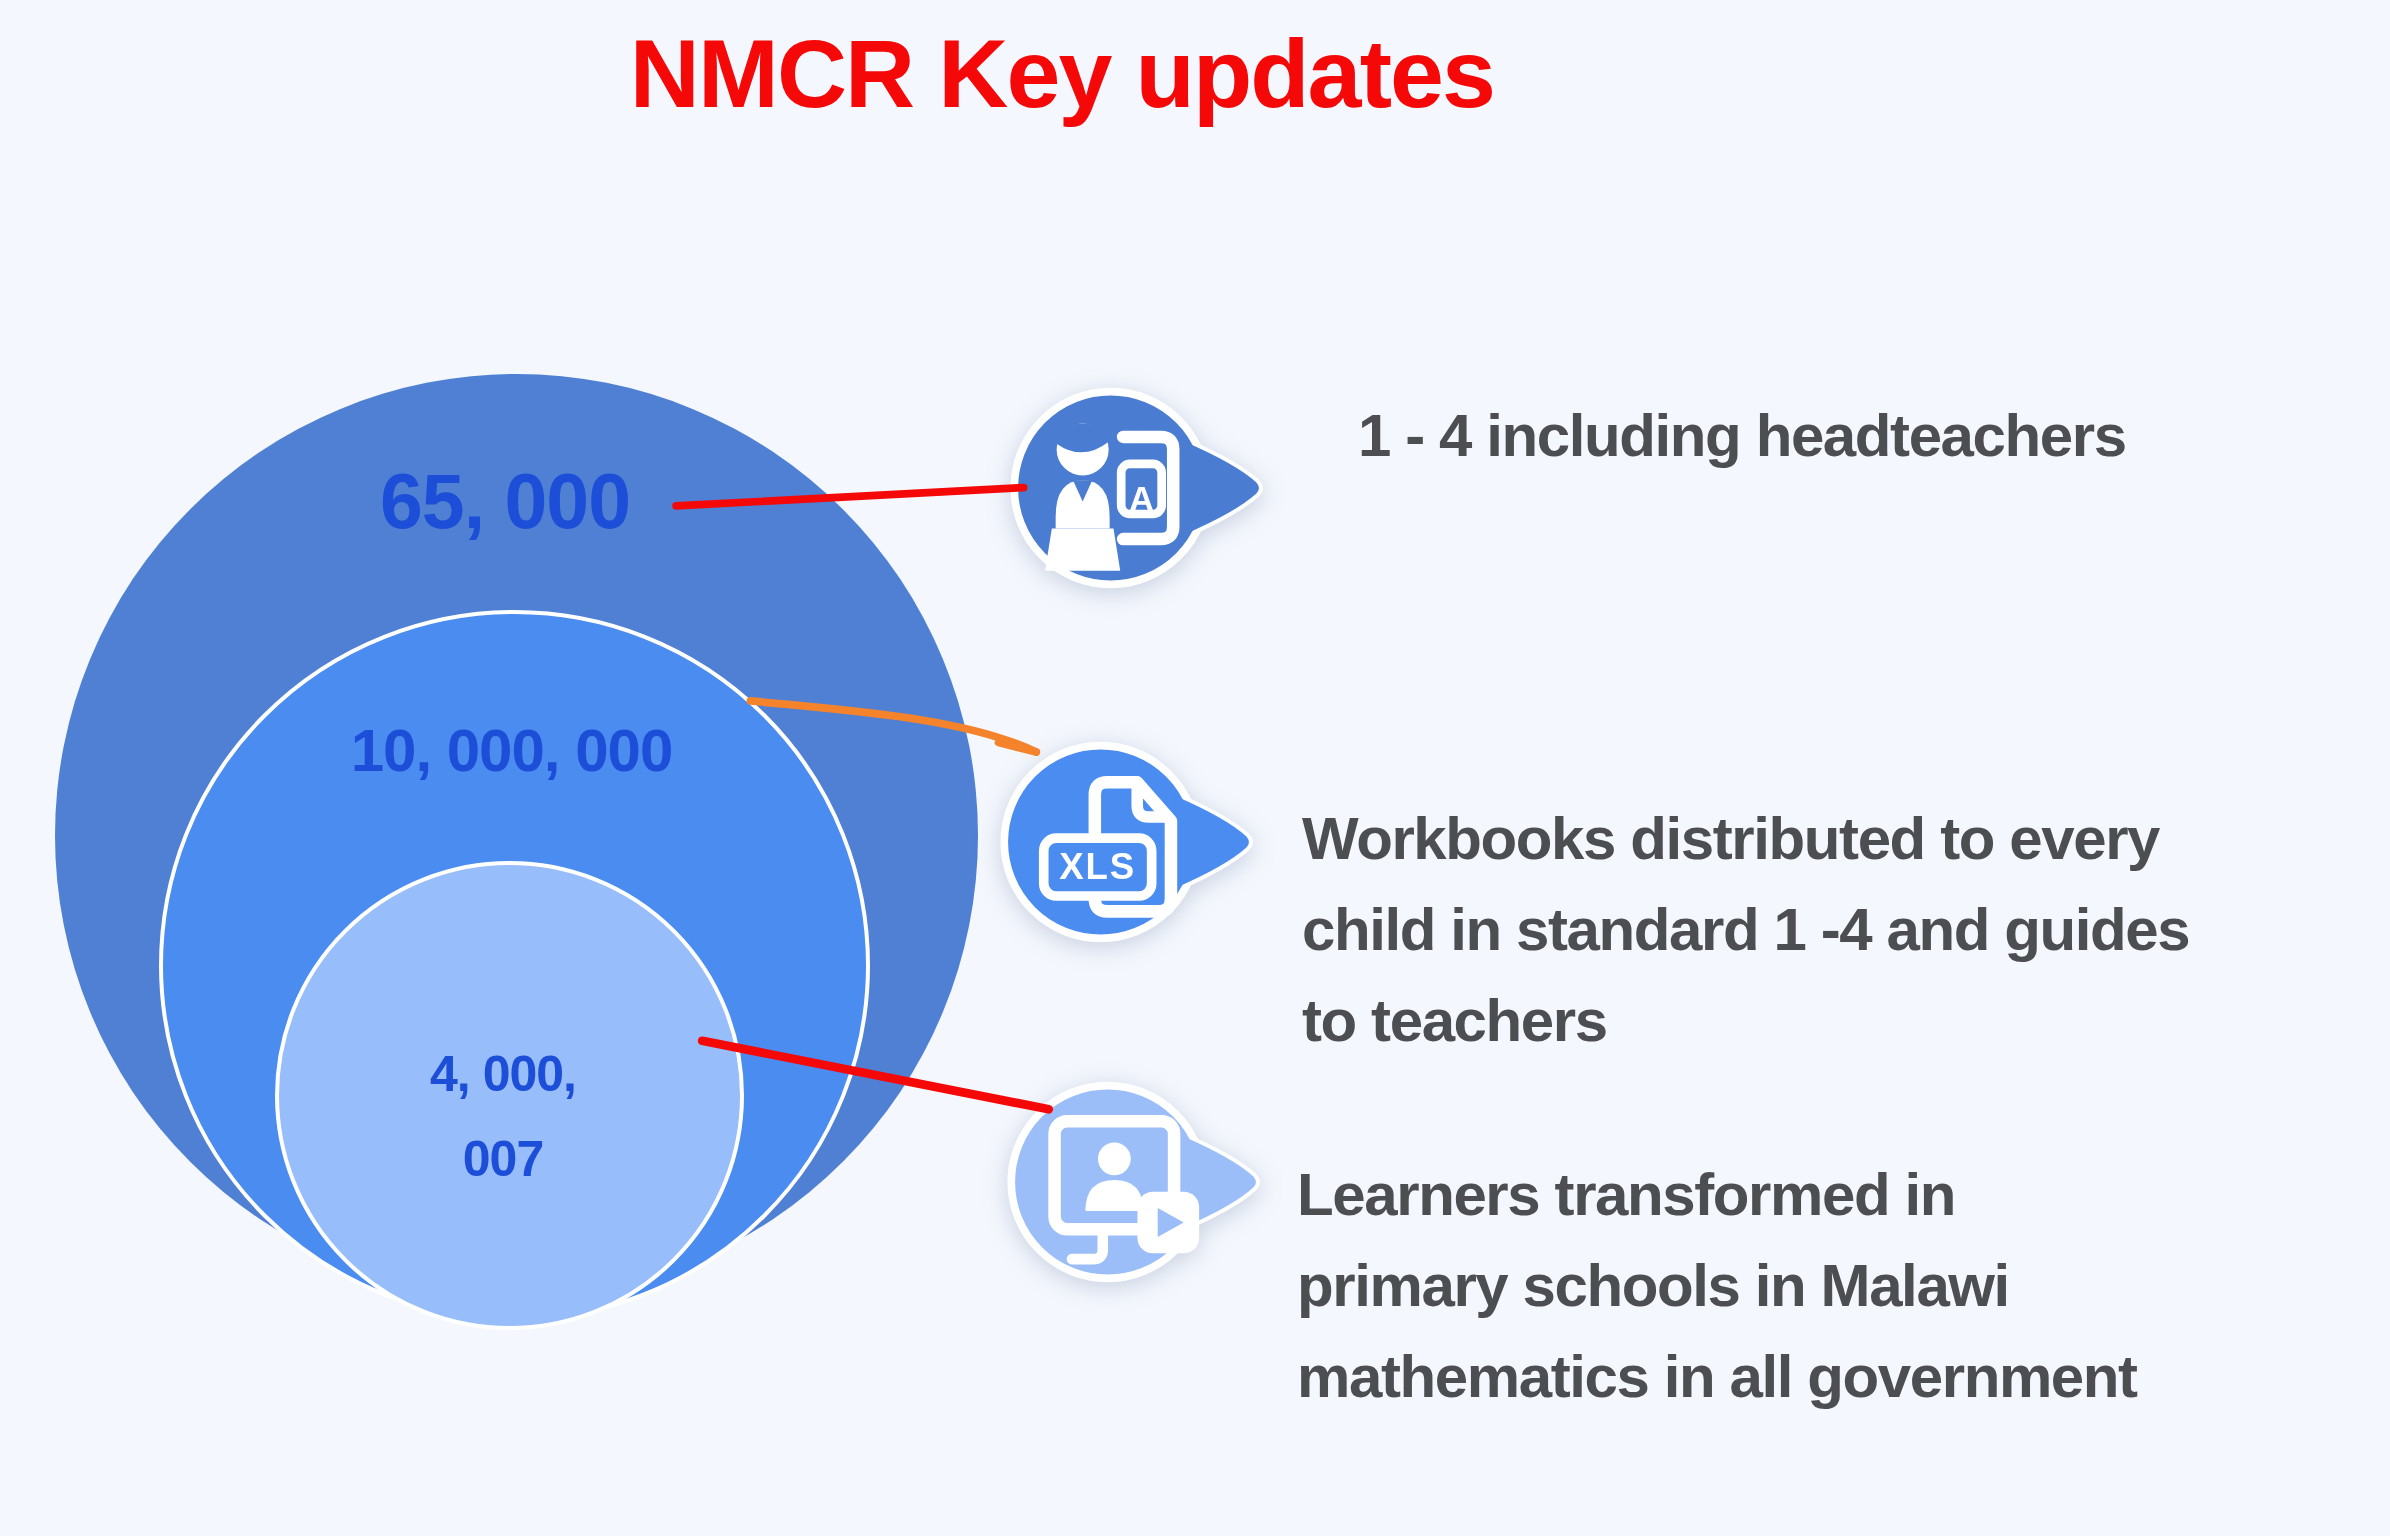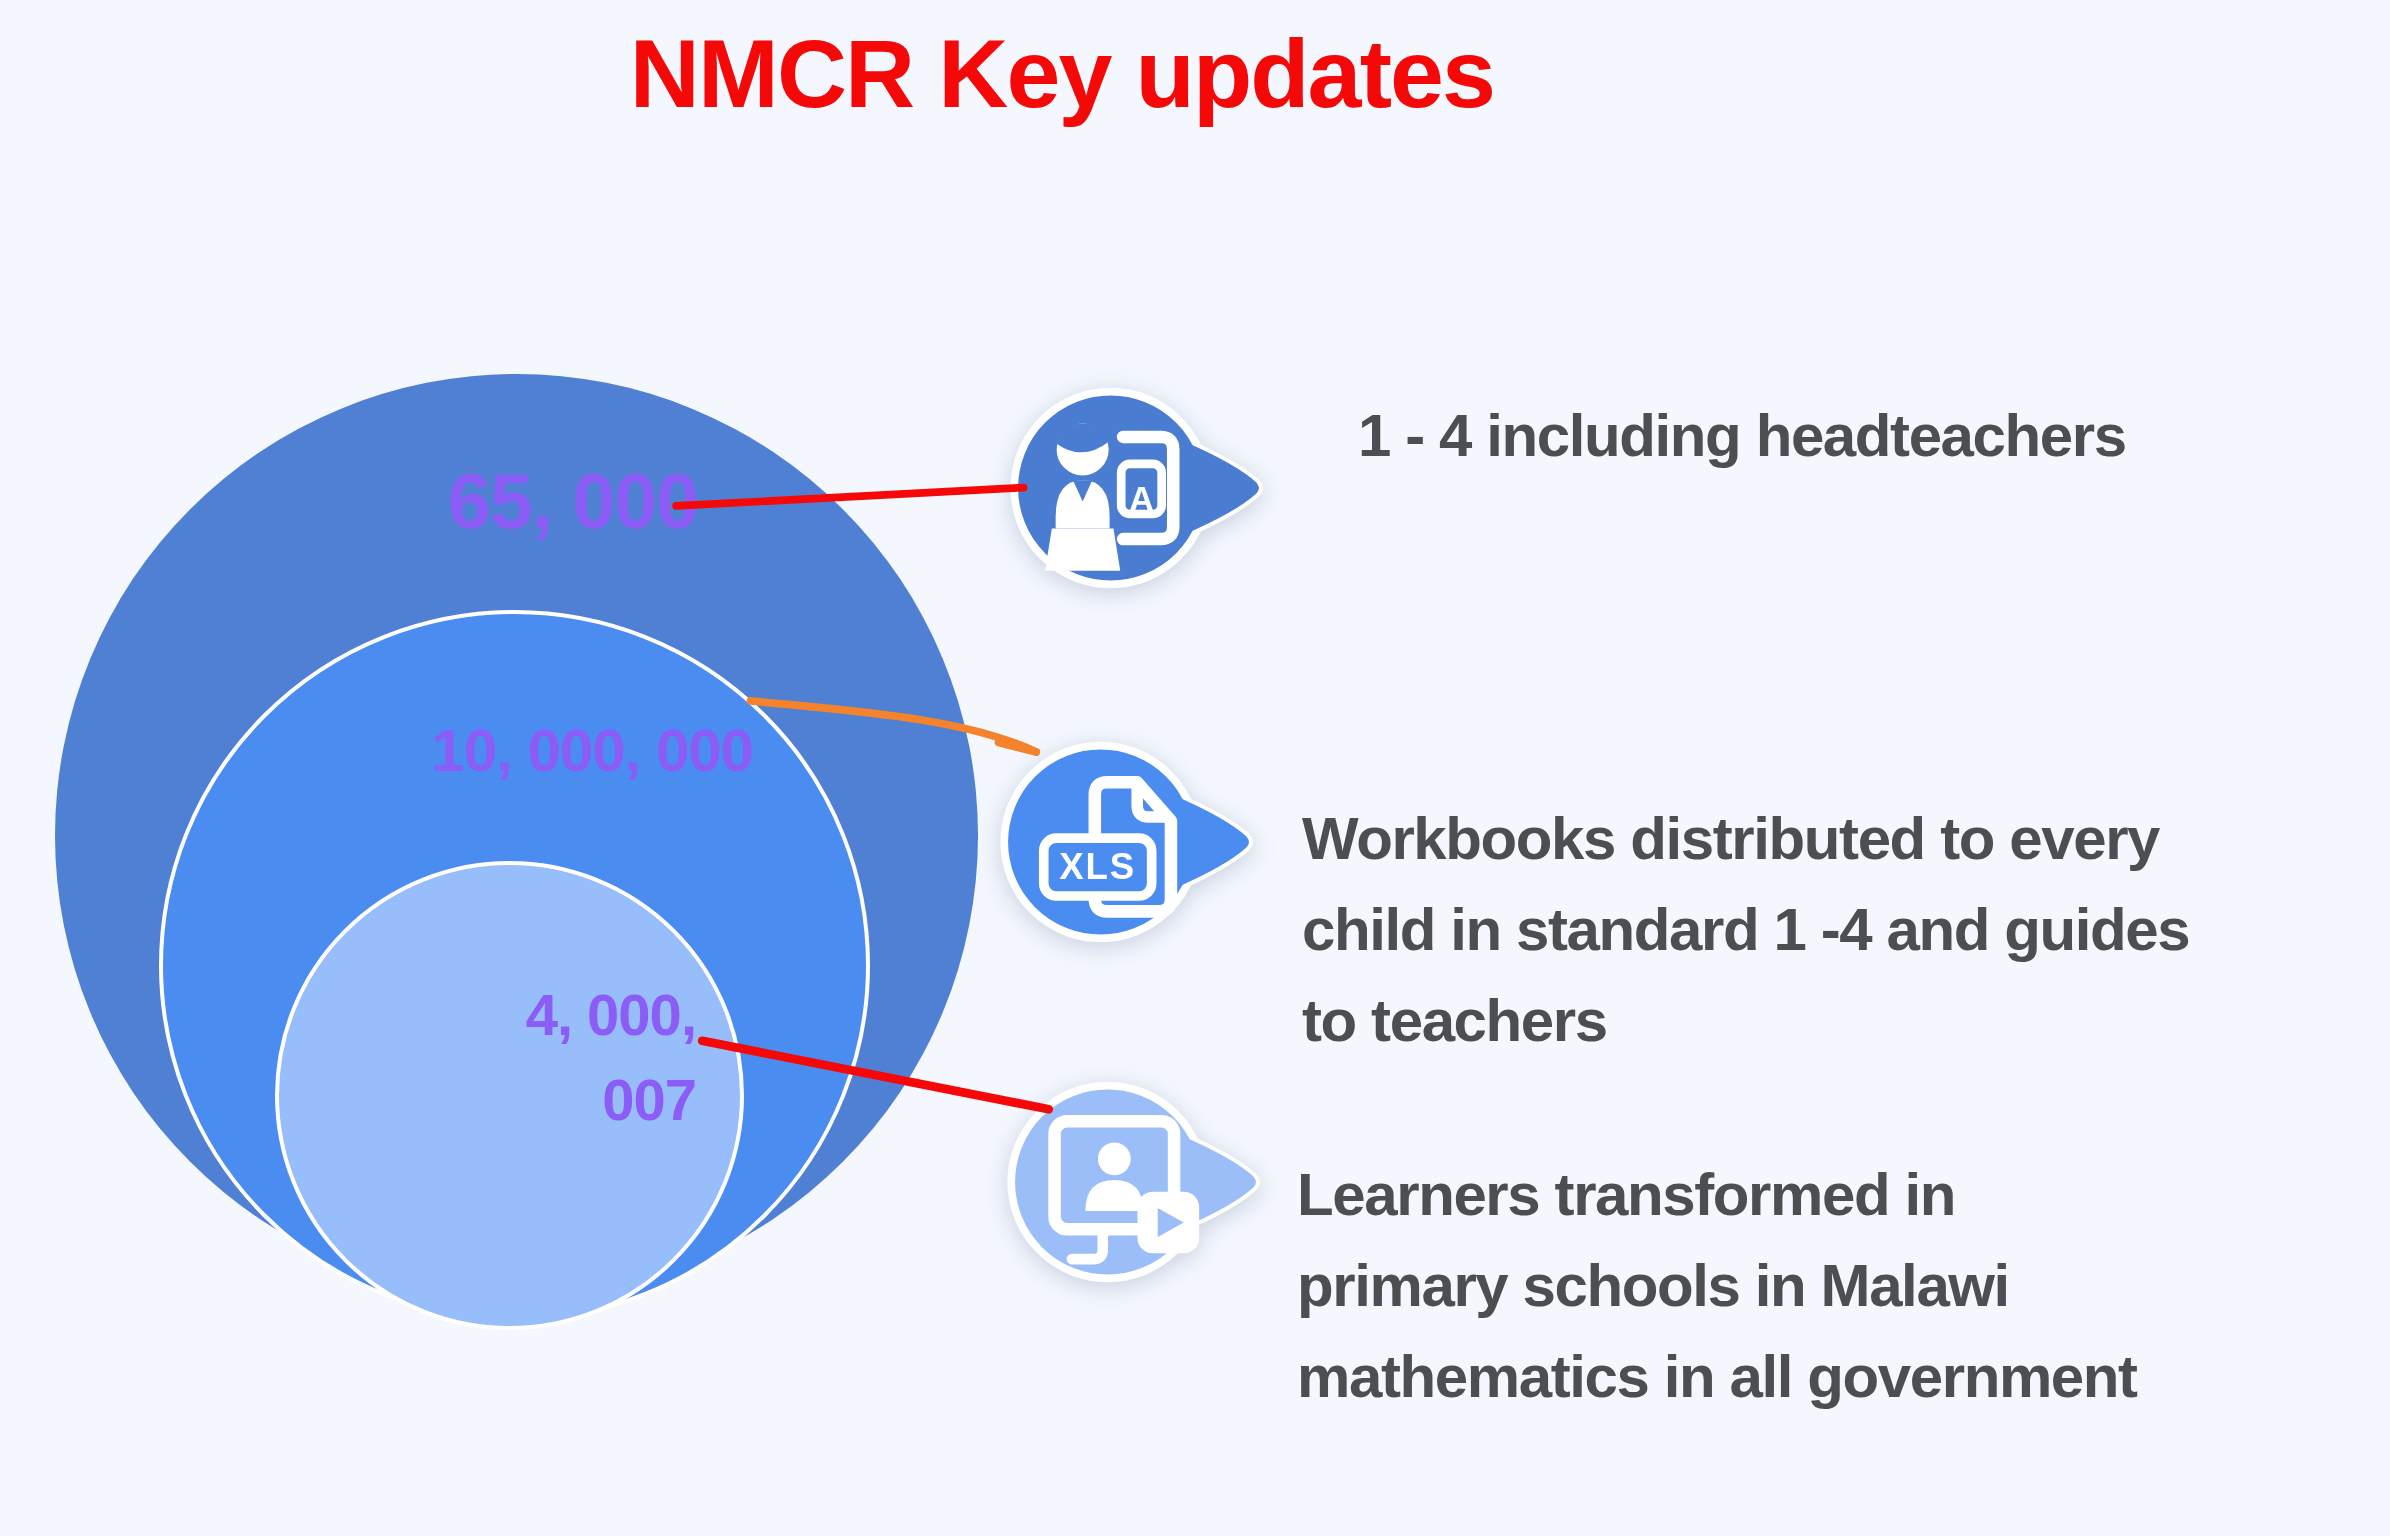--- a/index.html
+++ b/index.html
@@ -8,24 +8,24 @@
   .abs{position:absolute;}
   
   #title{left:0;top:17.4px;width:2124px;text-align:center;font-size:97px;line-height:114px;
          font-weight:bold;letter-spacing:-1.9px;color:#f50808;z-index:5;}
   
   .circle{border-radius:50%;box-sizing:border-box;z-index:1;}
   #c-outer{left:55px;top:374px;width:923px;height:923px;background:#4f80d3;}
   #c-middle{left:159px;top:610px;width:711px;height:711px;background:#4b8cf0;border:4.8px solid #fff;z-index:2;}
   #c-inner{left:275px;top:861px;width:469px;height:469px;background:#98bdfb;border:4.8px solid #fff;z-index:3;}
   
-  .val{color:#8b5cf6;font-weight:bold;text-align:right;z-index:4;letter-spacing:-1px;}
+  .val{color:#1d4ed8;font-weight:bold;text-align:center;z-index:4;letter-spacing:-1px;}
   #v-outer{left:312px;top:453px;width:386px;font-size:77px;line-height:97px;}
   #v-middle{left:270px;top:702px;width:483px;font-size:60px;line-height:97px;}
-  #v-inner{left:310px;top:972px;width:386px;font-size:58px;line-height:85px;}
+  #v-inner{left:310px;top:1032px;width:386px;font-size:50px;line-height:85px;}
   
   #connectors{left:0;top:0;width:2391px;height:1536px;z-index:9;pointer-events:none;}
   
   .bubble{width:261px;height:212px;z-index:7;filter:drop-shadow(0 5.8px 11.6px rgba(90,110,150,.28));}
   #icon-1{left:1009px;top:382px;}
   #icon-2{left:999px;top:736px;}
   #icon-3{left:1006px;top:1076px;}
   
   .caption{color:#4d4e52;font-weight:bold;font-size:60px;line-height:91px;letter-spacing:-1.4px;z-index:6;}
   #t1{left:1358px;top:390px;width:1023px;}

